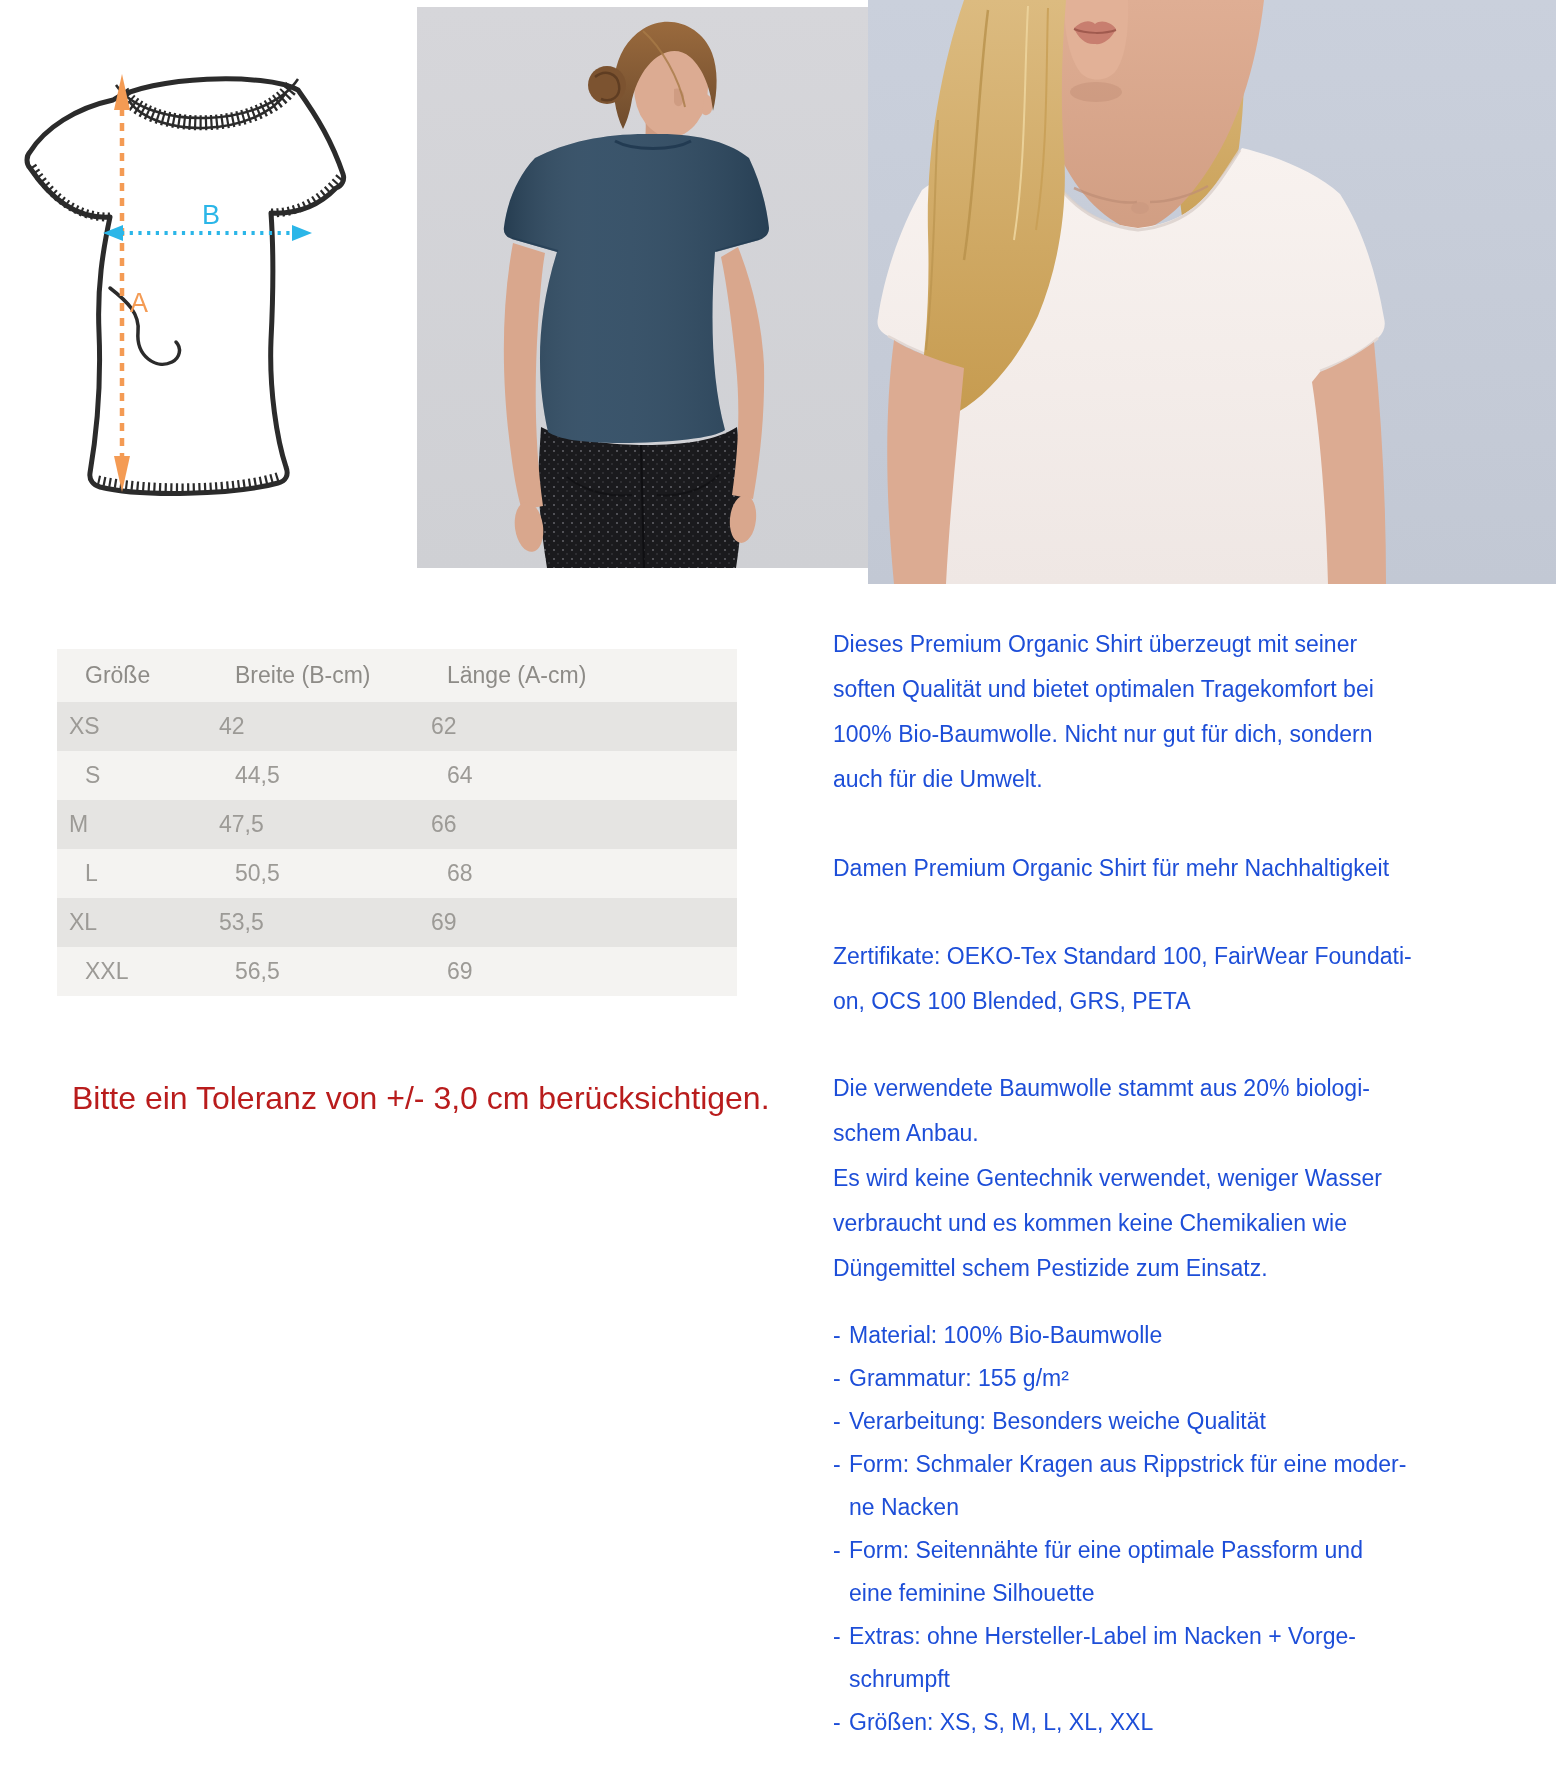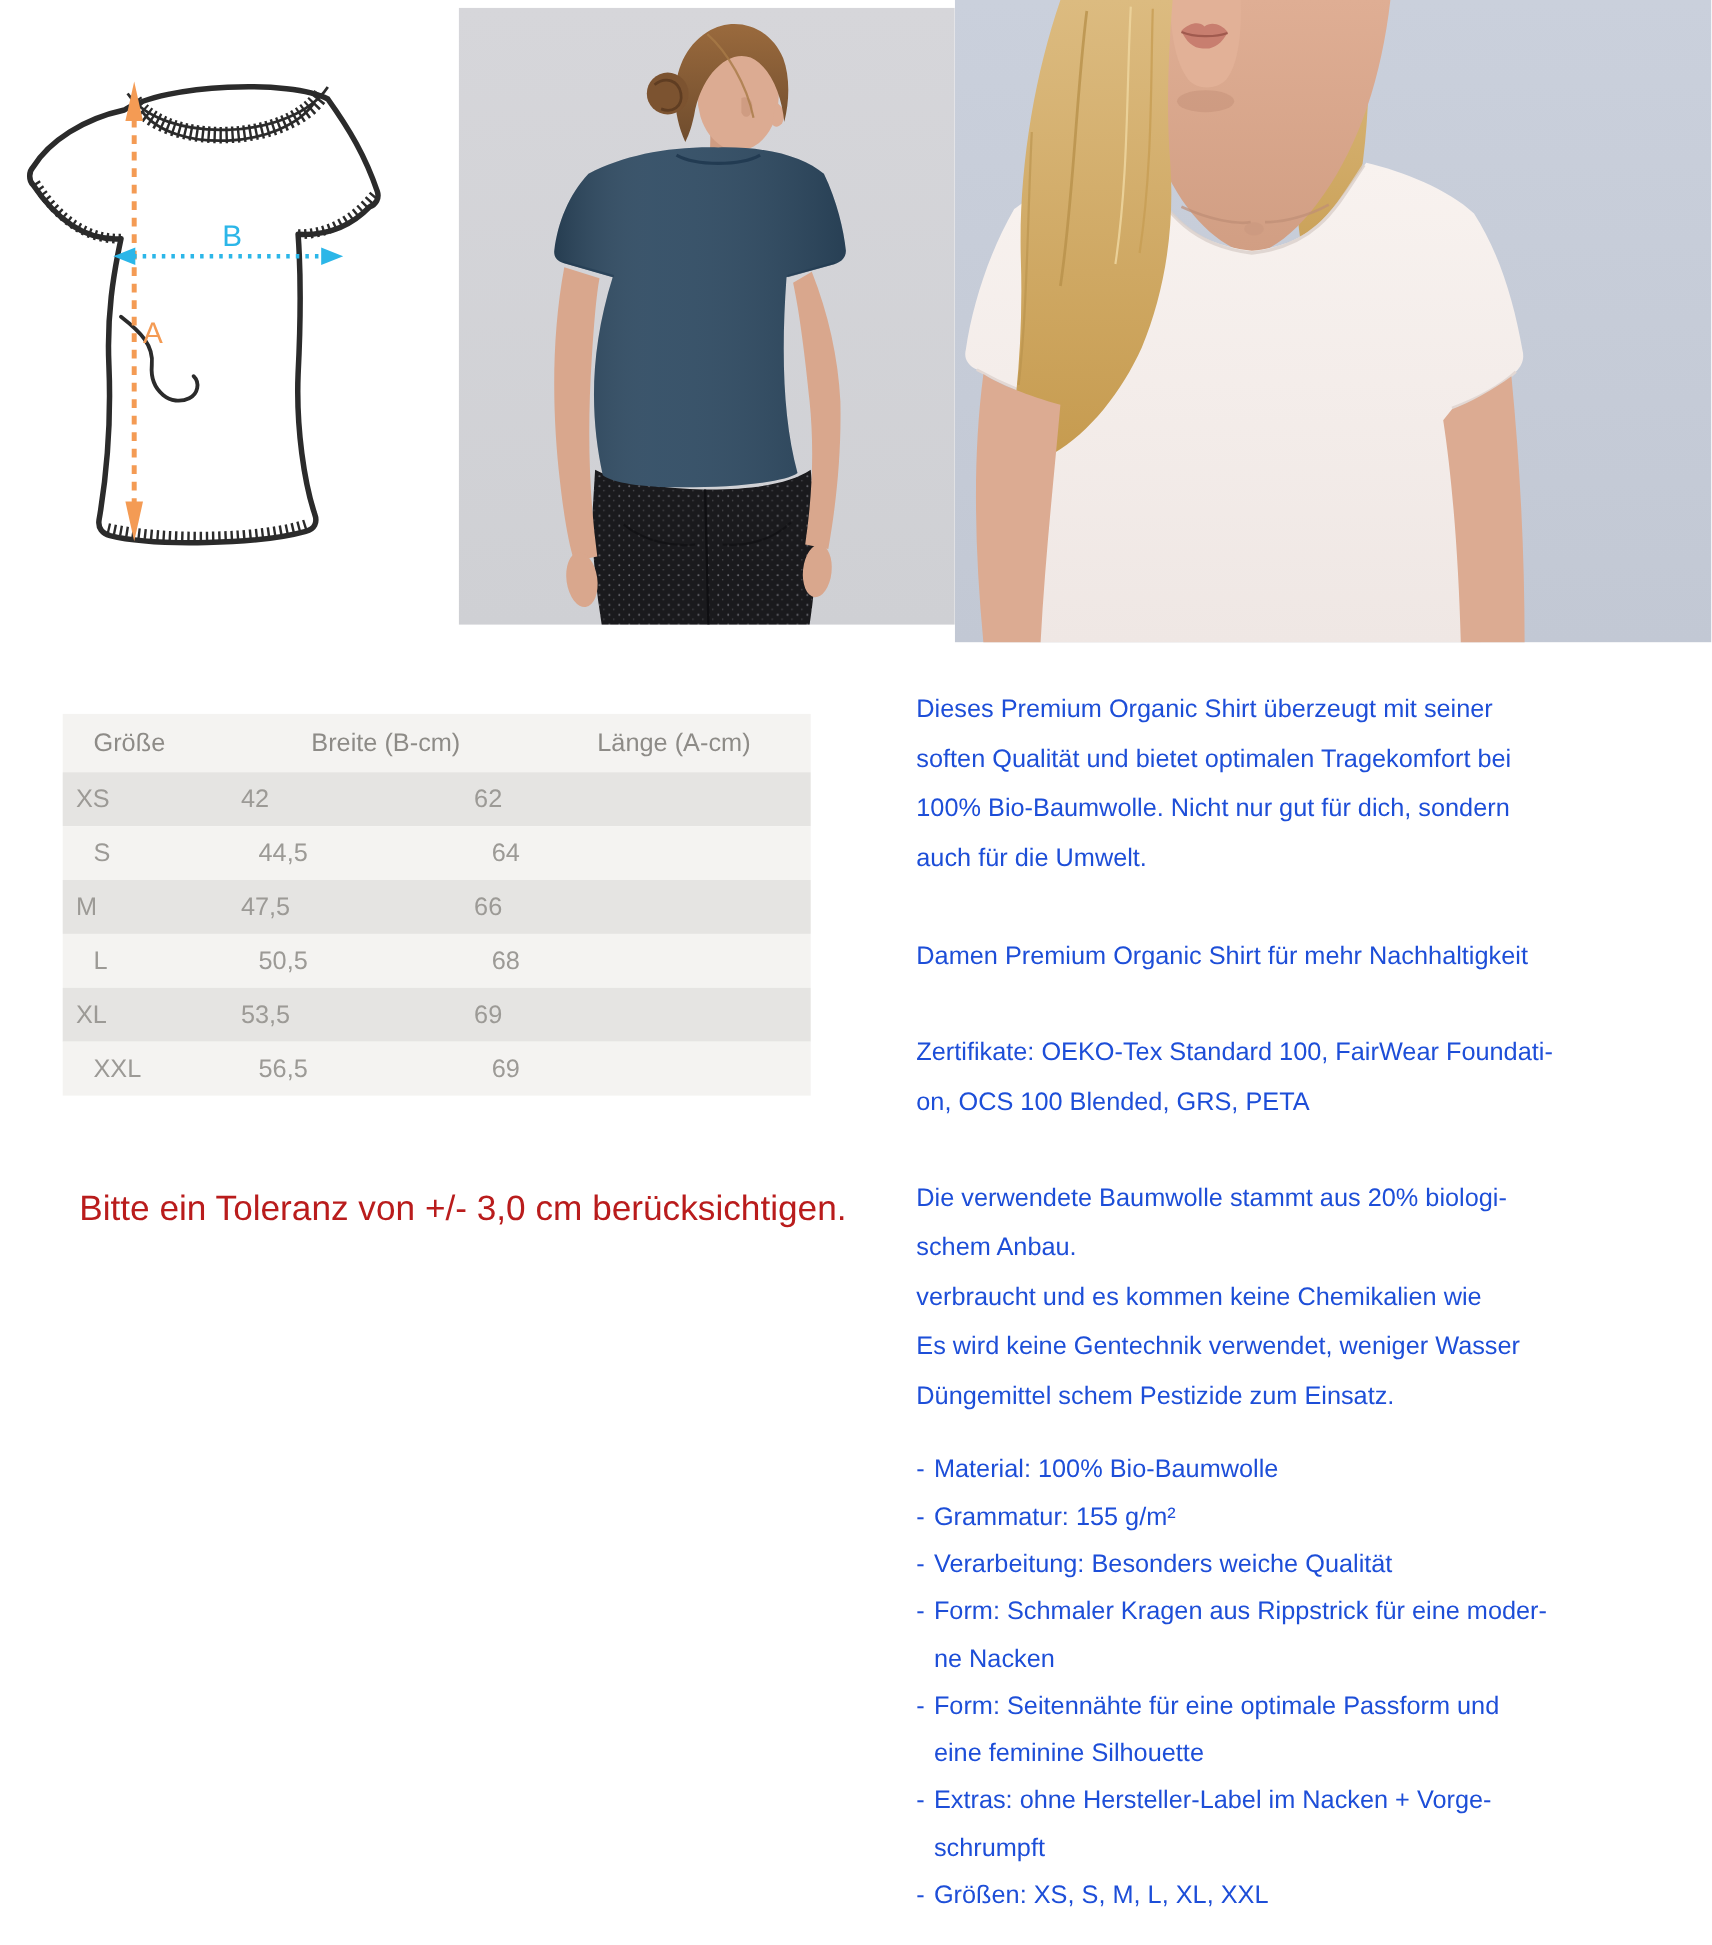--- a/index.html
+++ b/index.html
@@ -12,21 +12,21 @@
 
   
   .diagram{position:absolute;left:10px;top:30px;width:360px;height:470px;}
   .photo-back{position:absolute;left:417px;top:7px;width:451px;height:561px;}
   .photo-front{position:absolute;left:868px;top:0;width:688px;height:584px;}
 
   
   .size-table{position:absolute;left:57px;top:649px;width:680px;font-size:23px;color:#9c9a96;}
   .t-row{display:grid;grid-template-columns:150px 212px 1fr;align-items:center;
          padding-left:28px;height:49px;background:#f4f3f1;}
-  .t-row.head{height:53px;color:#8d8b87;gap:48px;}
+  .t-row.head{height:53px;color:#8d8b87;}
   .t-row.dark{background:#e5e4e2;padding-left:12px;}
 
   .note{position:absolute;left:72px;top:1080px;font-size:32px;color:#b91c1c;white-space:nowrap;}
 
   
   .desc{position:absolute;left:833px;top:622px;width:650px;font-size:23px;color:#1d4ed8;}
   .desc .line{height:45px;line-height:45px;white-space:nowrap;}
   .desc .block-p1{margin-bottom:44px;}
   .desc .block-p2{margin-bottom:43px;}
   .desc .block-p3{margin-bottom:42px;}
@@ -277,22 +277,22 @@
     <div class="block-p2">
       <div class="line">Damen Premium Organic Shirt für mehr Nachhaltigkeit</div>
     </div>
     <div class="block-p3">
       <div class="line">Zertifikate: OEKO-Tex Standard 100, FairWear Foundati-</div>
       <div class="line">on, OCS 100 Blended, GRS, PETA</div>
     </div>
     <div class="block-p4">
       <div class="line">Die verwendete Baumwolle stammt aus 20% biologi-</div>
       <div class="line">schem Anbau.</div>
+      <div class="line">Es wird keine Gentechnik verwendet, weniger Wasser</div>
       <div class="line">verbraucht und es kommen keine Chemikalien wie</div>
-      <div class="line">Es wird keine Gentechnik verwendet, weniger Wasser</div>
       <div class="line">Düngemittel schem Pestizide zum Einsatz.</div>
     </div>
     <div class="bullets">
       <div class="line">
         <span class="marker">-</span>
         <span>Material: 100% Bio-Baumwolle</span>
       </div>
       <div class="line">
         <span class="marker">-</span>
         <span>Grammatur: 155 g/m²</span>

